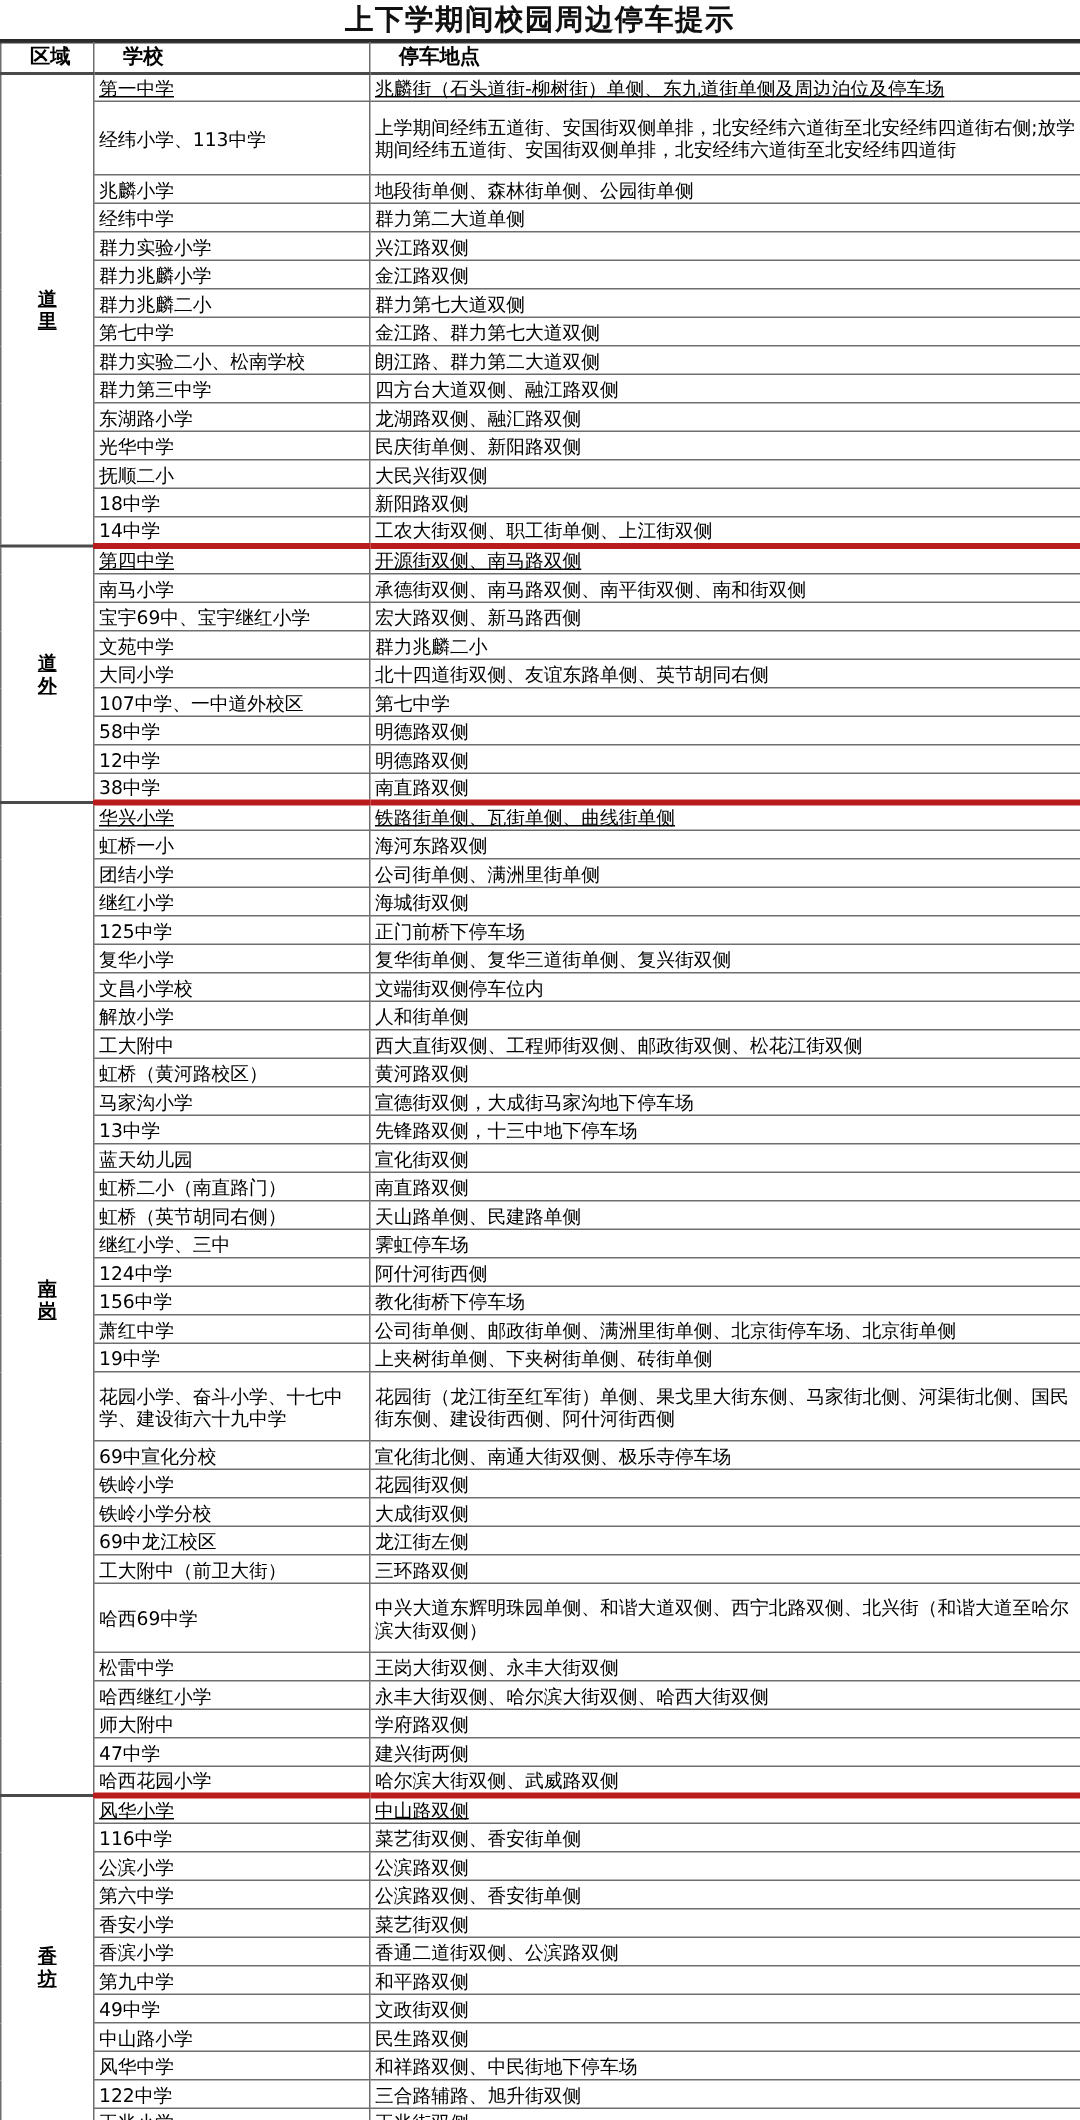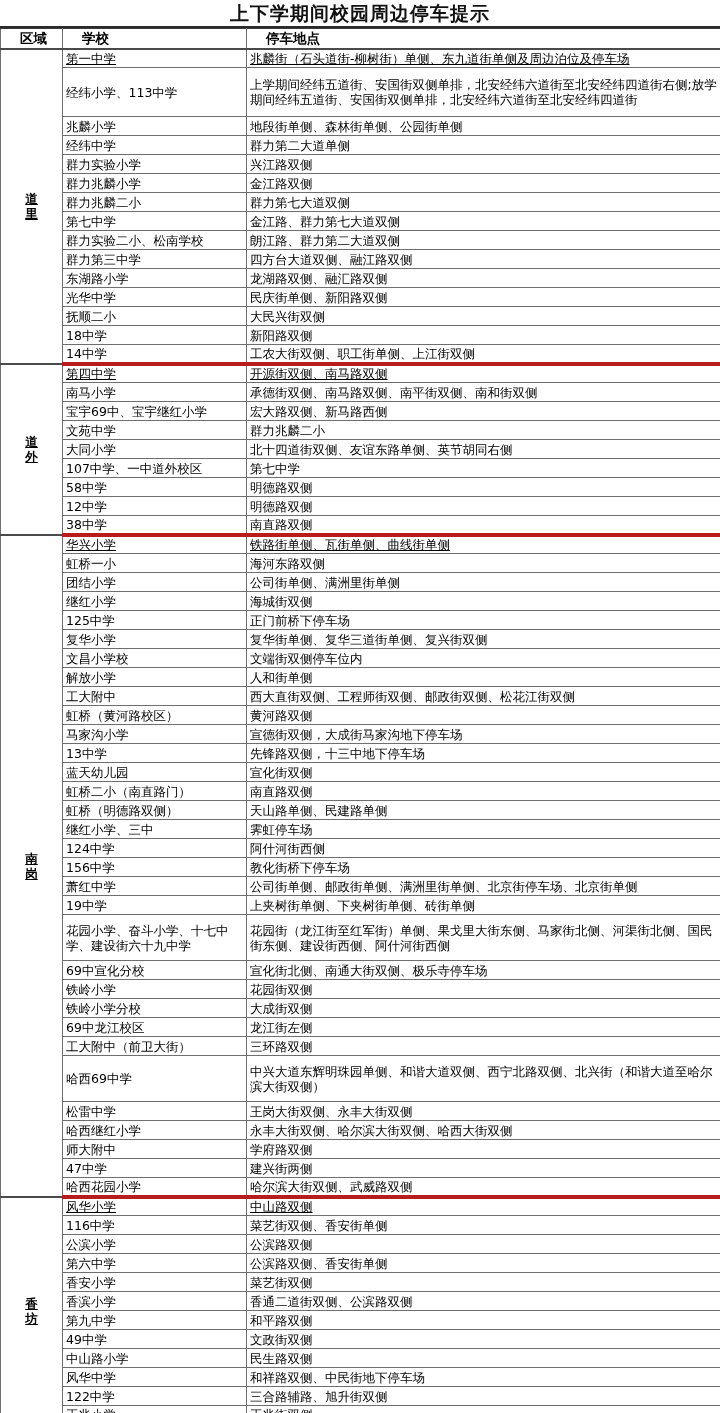--- a/index.html
+++ b/index.html
@@ -284,21 +284,21 @@
         </tr>
         <tr class="row-single">
           <td class="school-cell">蓝天幼儿园</td>
           <td class="place-cell">宣化街双侧</td>
         </tr>
         <tr class="row-single">
           <td class="school-cell">虹桥二小（南直路门）</td>
           <td class="place-cell">南直路双侧</td>
         </tr>
         <tr class="row-single">
-          <td class="school-cell">虹桥（明德路双侧）</td>
+          <td class="school-cell">虹桥（英节胡同右侧）</td>
           <td class="place-cell">天山路单侧、民建路单侧</td>
         </tr>
         <tr class="row-single">
           <td class="school-cell">继红小学、三中</td>
           <td class="place-cell">霁虹停车场</td>
         </tr>
         <tr class="row-single">
           <td class="school-cell">124中学</td>
           <td class="place-cell">阿什河街西侧</td>
         </tr>

